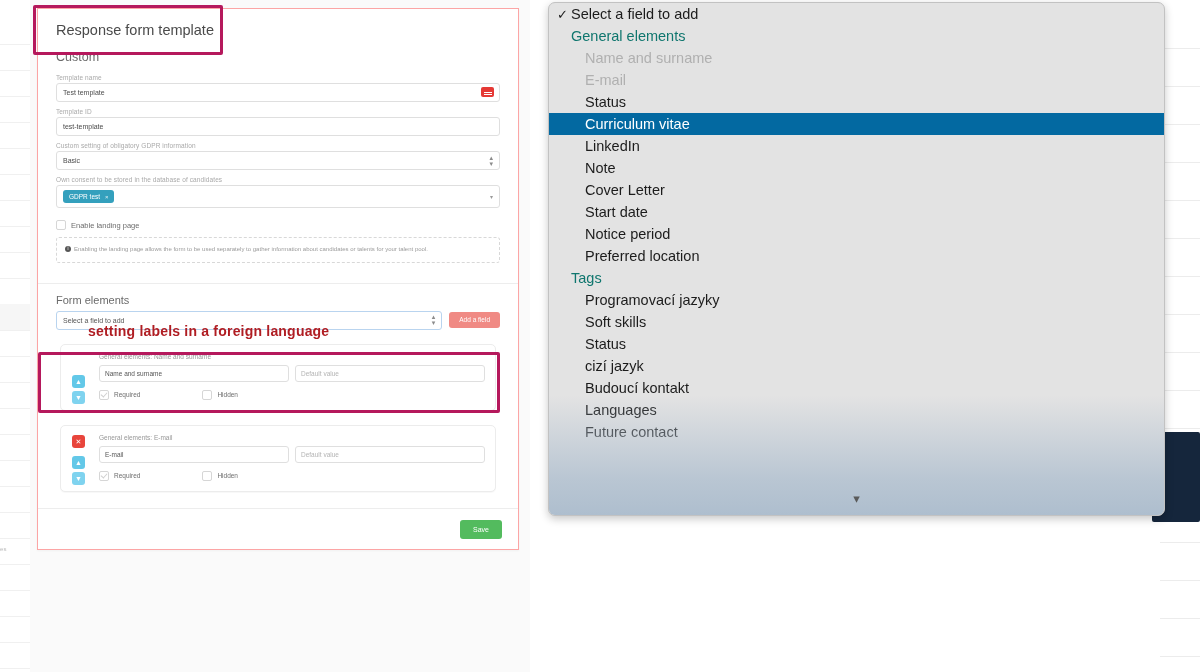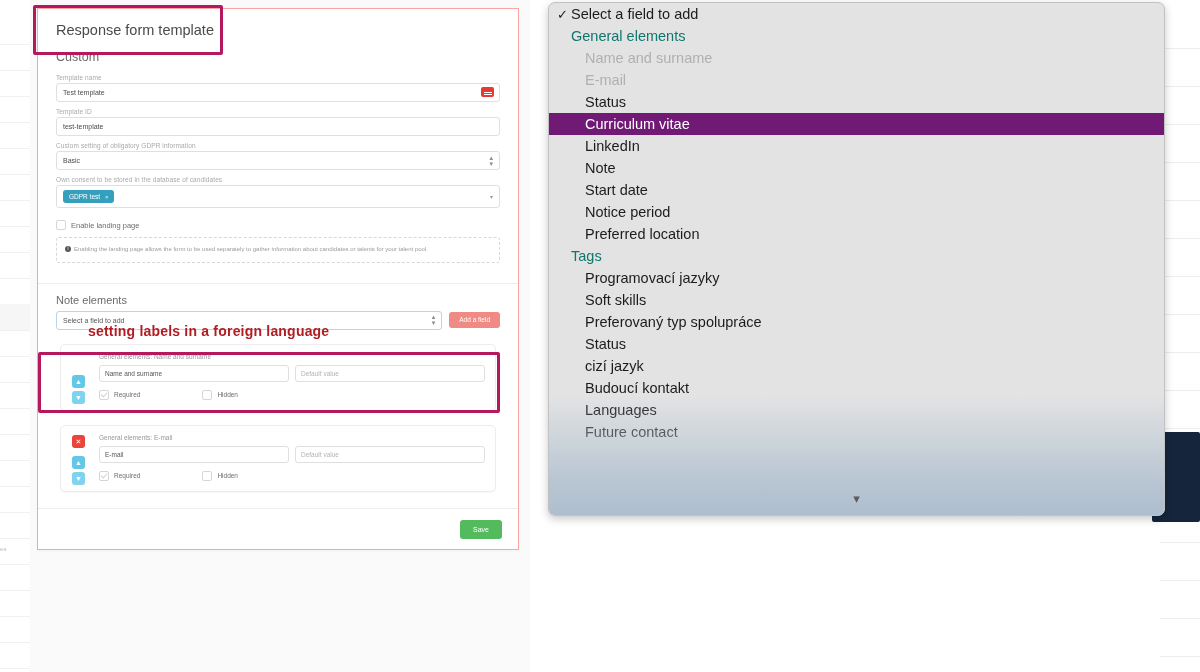--- a/index.html
+++ b/index.html
@@ -110,21 +110,21 @@
   }
   #dd-fade{position:absolute;left:0;right:0;bottom:0;height:120px;
     background:linear-gradient(180deg,rgba(227,227,227,0) 0%,rgba(178,193,208,.85) 70%,rgba(171,188,205,.95) 100%);
     pointer-events:none;}
   .opt{height:22px;display:flex;align-items:center;font-size:14.5px;color:#1c1c1c;
     padding-left:8px;position:relative;}
   .opt.hdr{color:#0f766e;padding-left:22px;}
   .opt.dim{color:#b0b0b0;padding-left:36px;}
   .opt.item{padding-left:36px;}
   .opt.first{padding-left:8px;}
-  .opt.sel{background:#701a75;color:#fff;}
+  .opt.sel{background:#0369a1;color:#fff;}
   .opt .tick{width:14px;display:inline-block;font-size:13px;}
   #dd-arrow{position:absolute;left:0;right:0;bottom:9px;text-align:center;
     font-size:13px;color:#5a5a5a;}
 </style>
 </head>
 <body>
 
 <div id="bg-page">
   <div id="bg-left-table">
       <div class="r" style="top: 18px; height: 26px;"></div>
@@ -220,21 +220,21 @@
       <span>Enable landing page</span>
     </div>
 
     <div class="note">
       <span class="i">i</span><span>Enabling the landing page allows the form to be used separately to gather information about candidates or talents for your talent pool.</span>
     </div>
   </div>
 
   <div class="divider"></div>
 
-  <div class="fe-h">Note elements</div>
+  <div class="fe-h">Form elements</div>
   <div class="fe-row">
     <div class="fe-sel">
       <span>Select a field to add</span>
       <span class="spin">▴<br>▾</span>
     </div>
     <button class="addbtn">Add a field</button>
   </div>
 
   <div class="fcard">
     <span class="sqbtn sq-up" style="top:30px">▲</span>
@@ -317,39 +317,39 @@
       <div class="opt item sel">
         <span>Curriculum vitae</span>
       </div>
       <div class="opt item">
         <span>LinkedIn</span>
       </div>
       <div class="opt item">
         <span>Note</span>
       </div>
       <div class="opt item">
+        <span>Cover Letter</span>
+      </div>
+      <div class="opt item">
         <span>Start date</span>
       </div>
       <div class="opt item">
         <span>Notice period</span>
       </div>
       <div class="opt item">
         <span>Preferred location</span>
       </div>
       <div class="opt hdr">
         <span>Tags</span>
       </div>
       <div class="opt item">
         <span>Programovací jazyky</span>
       </div>
       <div class="opt item">
         <span>Soft skills</span>
-      </div>
-      <div class="opt item">
-        <span>Preferovaný typ spolupráce</span>
       </div>
       <div class="opt item">
         <span>Status</span>
       </div>
       <div class="opt item">
         <span>cizí jazyk</span>
       </div>
       <div class="opt item">
         <span>Budoucí kontakt</span>
       </div>

